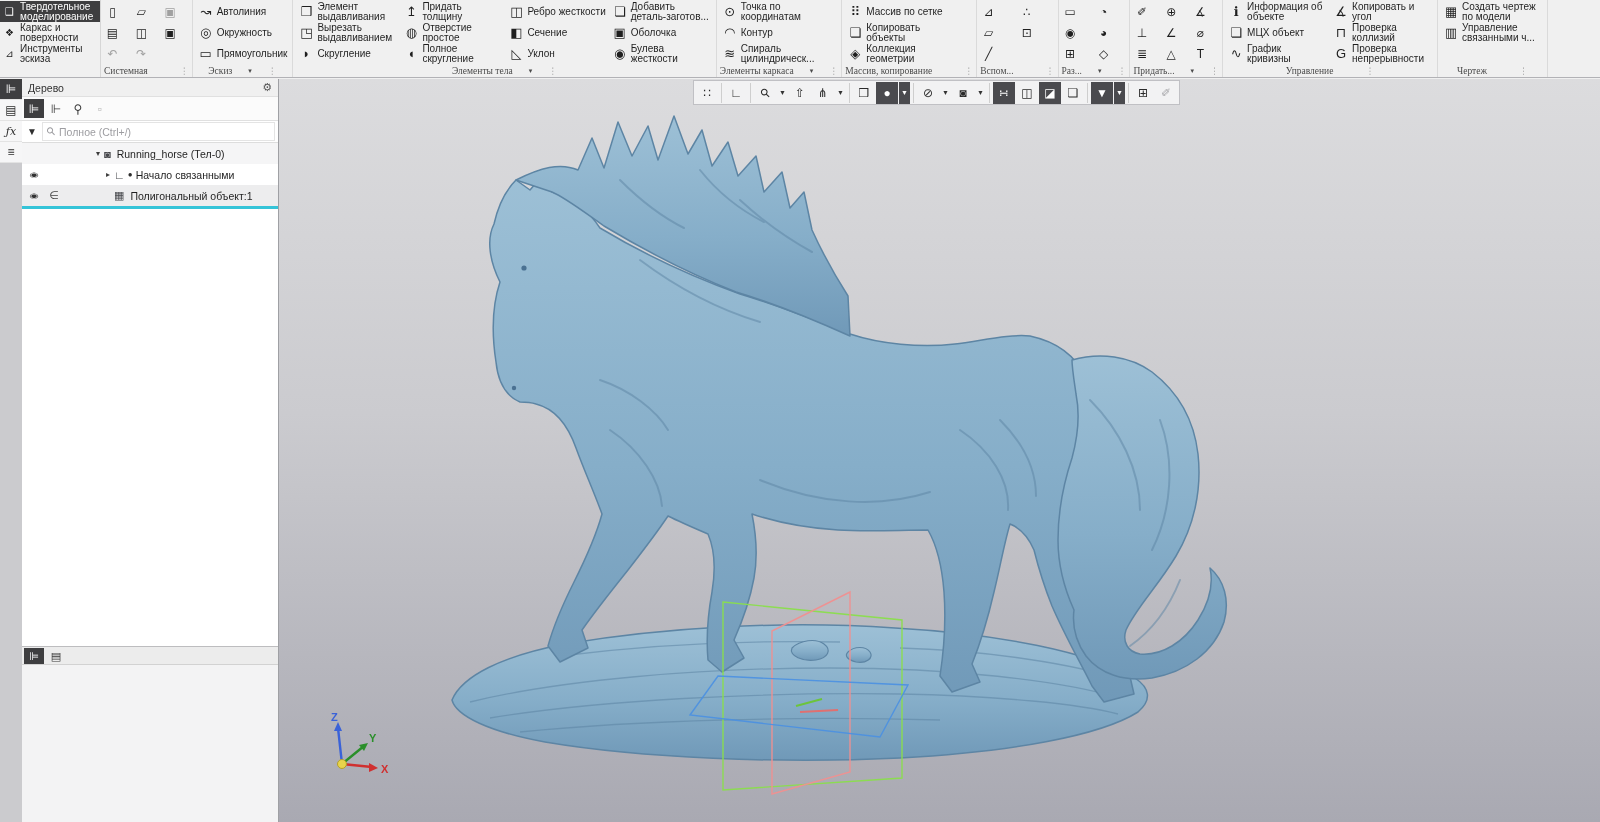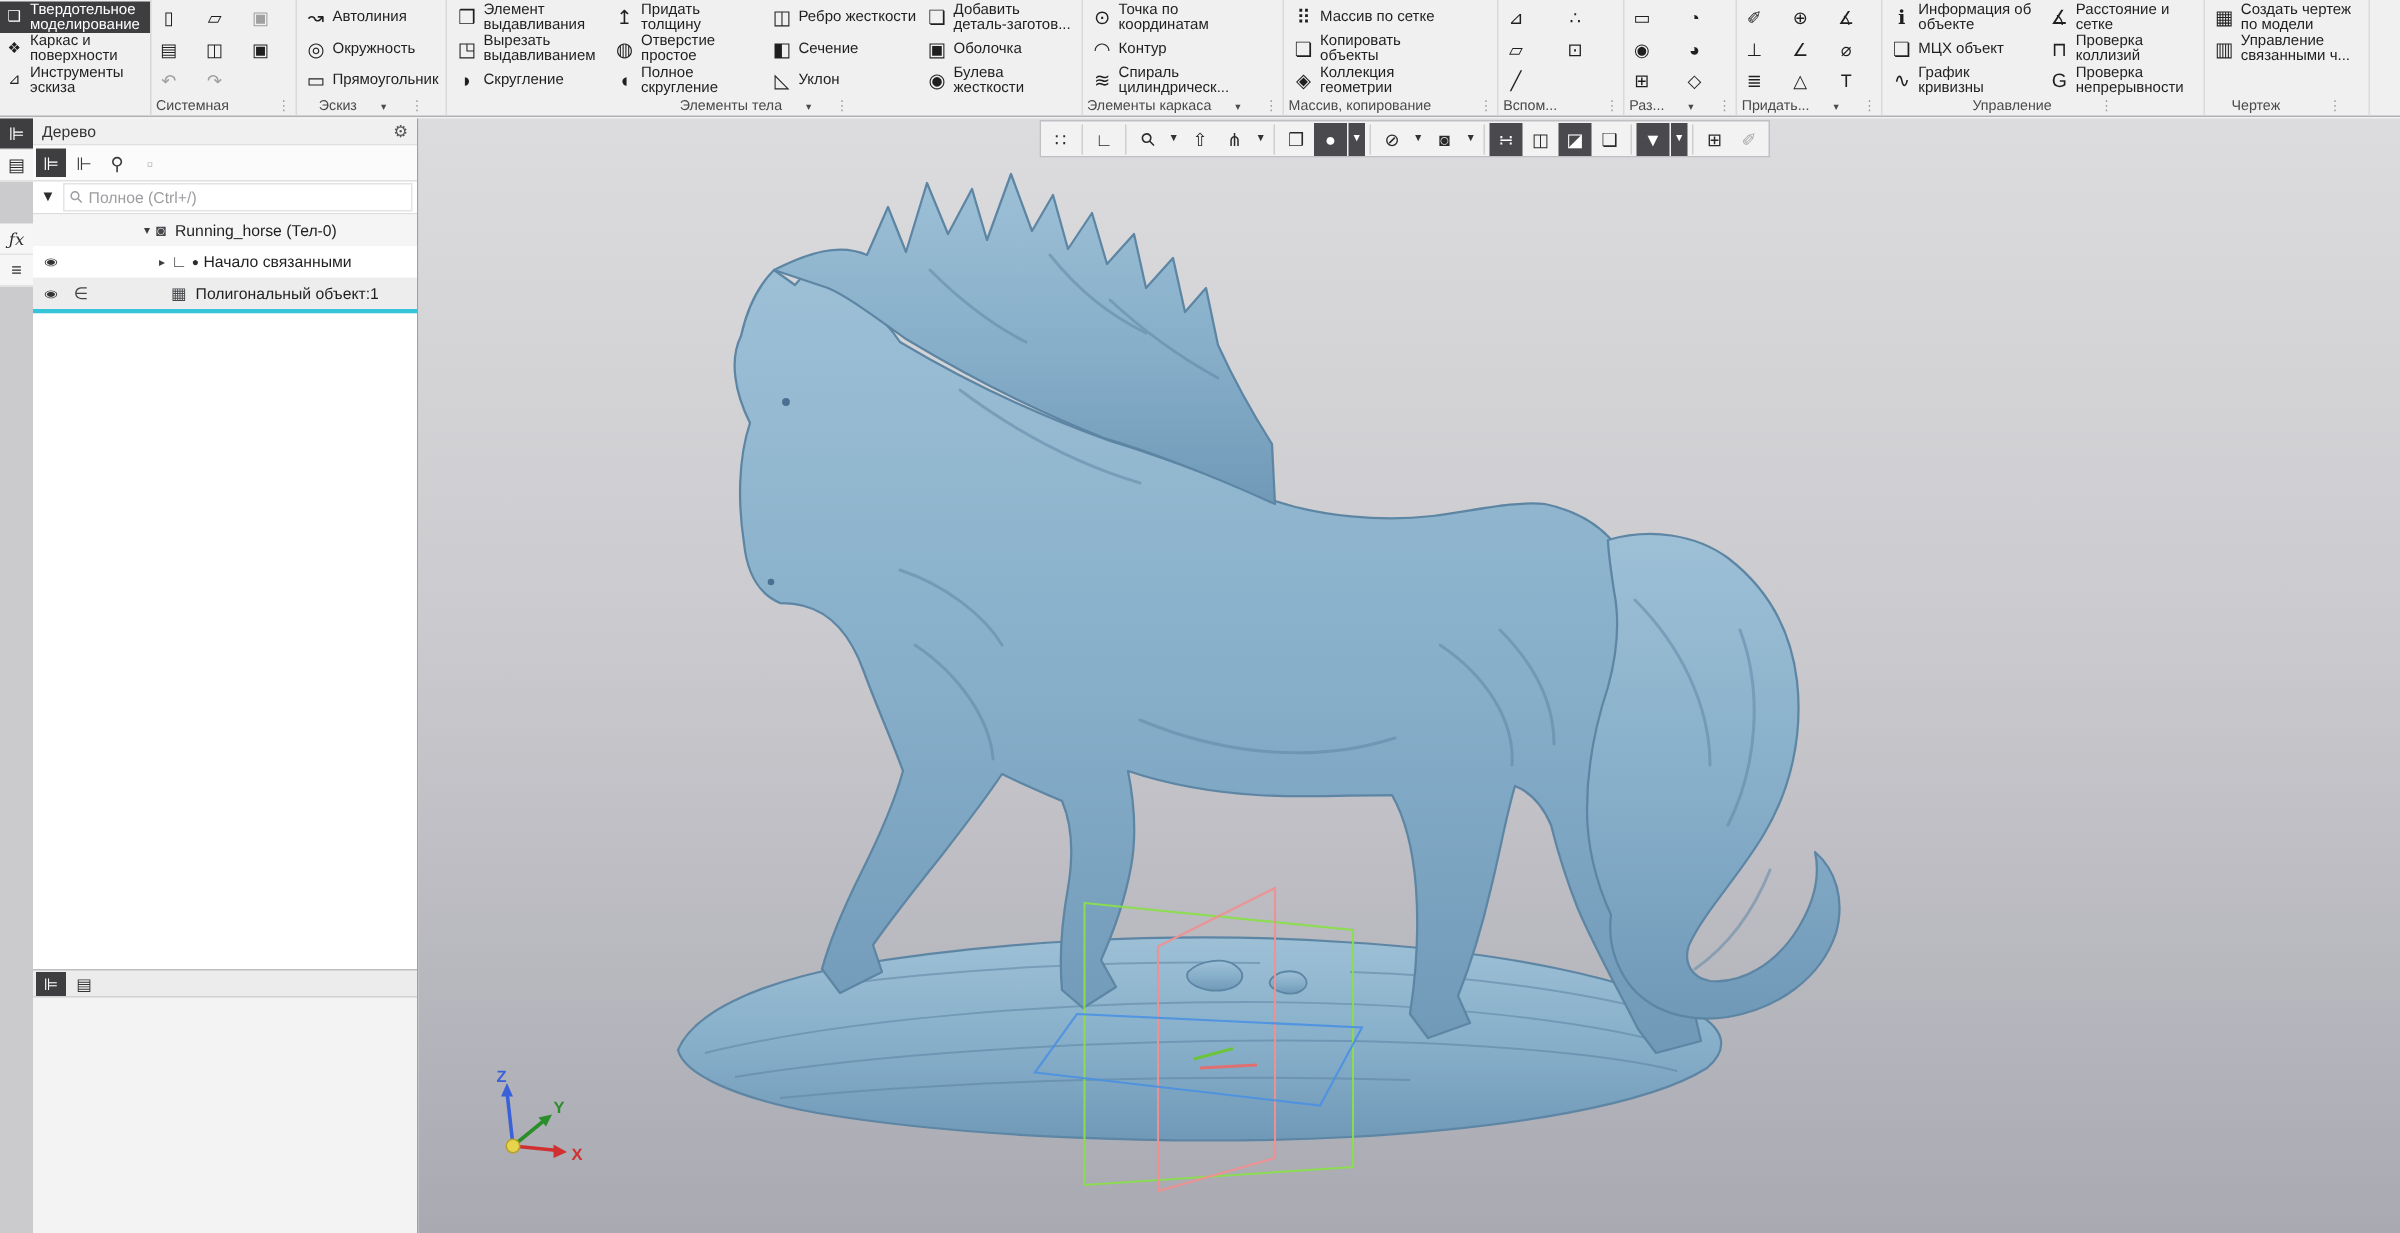--- a/index.html
+++ b/index.html
@@ -20,30 +20,30 @@
   .rgroup{border-right:1px solid #dadada;display:flex;flex-direction:column;padding:1px 3px 0;box-sizing:border-box;}
   .gitems{display:grid;grid-template-rows:repeat(3,21px);grid-auto-flow:column;column-gap:2px;}
   .ritem{display:flex;align-items:center;gap:3px;padding:0 2px;cursor:default;}
   .ritem.mini{width:20px;justify-content:center;padding:0;}
   .ritem.spacer{visibility:hidden;}
   .ric{font-size:13px;width:16px;text-align:center;flex:none;color:#1f1f1f;}
   .mini .ric{font-size:12px;}
   .dim .ric{color:#a0a0a0;}
   .rlab{font-size:10px;line-height:9.5px;max-width:80px;}
   .glabel{height:13px;margin-top:auto;display:flex;align-items:center;justify-content:center;gap:16px;
-          font-size:9.5px;color:#4a4a4a;white-space:nowrap;}
+          font-size:9.5px;color:#4a4a4a;white-space:nowrap;font-family:Liberation Serif, serif;}
   .gdrop{font-size:7px;}
   .ghandle{color:#9d9d9d;font-size:9px;}
 
   
   .leftstrip{position:absolute;top:79px;left:0;width:22px;bottom:0;background:#cbcbce;}
   .strip-btn{width:22px;height:21px;display:flex;align-items:center;justify-content:center;
              font-size:12px;background:#f6f6f7;border-bottom:1px solid #e3e3e3;box-sizing:border-box;color:#2b2b2b;}
   .strip-btn.active{background:#3e3e40;color:#fff;}
-  .strip-btn.fx{font-family:"DejaVu Serif",serif;font-style:italic;font-size:11px;margin-top:28px;}
+  .strip-btn.fx{font-family:"DejaVu Serif",serif;font-style:italic;font-size:11px;}
 
   
   .sidepanel{position:absolute;top:79px;left:22px;width:257px;bottom:0;background:#fff;
              border-right:1px solid #9fa0a4;display:flex;flex-direction:column;box-sizing:border-box;}
   .panel-head{height:17px;flex:none;background:#f0f0f0;display:flex;align-items:center;padding:0 6px;
               font-size:10.5px;color:#333;border-bottom:1px solid #e0e0e0;}
   .panel-head .gear{margin-left:auto;font-size:11px;color:#555;}
   .panel-tools{height:23px;flex:none;background:#fbfbfb;display:flex;align-items:center;gap:2px;
                padding:0 2px;border-bottom:1px solid #e0e0e0;}
   .ptool{width:20px;height:19px;display:flex;align-items:center;justify-content:center;font-size:12px;color:#3a3a3a;}
@@ -462,21 +462,21 @@
                 <span class="rlab" data-name="ribbon-button-label">МЦХ объект</span>
               </div>
 
               <div class="ritem wide" data-name="ribbon-button">
                 <span class="ric" data-name="curvature-graph-icon">∿</span>
                 <span class="rlab" data-name="ribbon-button-label">График кривизны</span>
               </div>
 
               <div class="ritem wide" data-name="ribbon-button">
                 <span class="ric" data-name="distance-angle-icon">∡</span>
-                <span class="rlab" data-name="ribbon-button-label">Расстояние и сетке</span>
+                <span class="rlab" data-name="ribbon-button-label">Копировать и угол</span>
               </div>
 
               <div class="ritem wide" data-name="ribbon-button">
                 <span class="ric" data-name="collision-check-icon">⊓</span>
                 <span class="rlab" data-name="ribbon-button-label">Проверка коллизий</span>
               </div>
 
               <div class="ritem wide" data-name="ribbon-button">
                 <span class="ric" data-name="continuity-check-icon">G</span>
                 <span class="rlab" data-name="ribbon-button-label">Проверка непрерывности</span>

